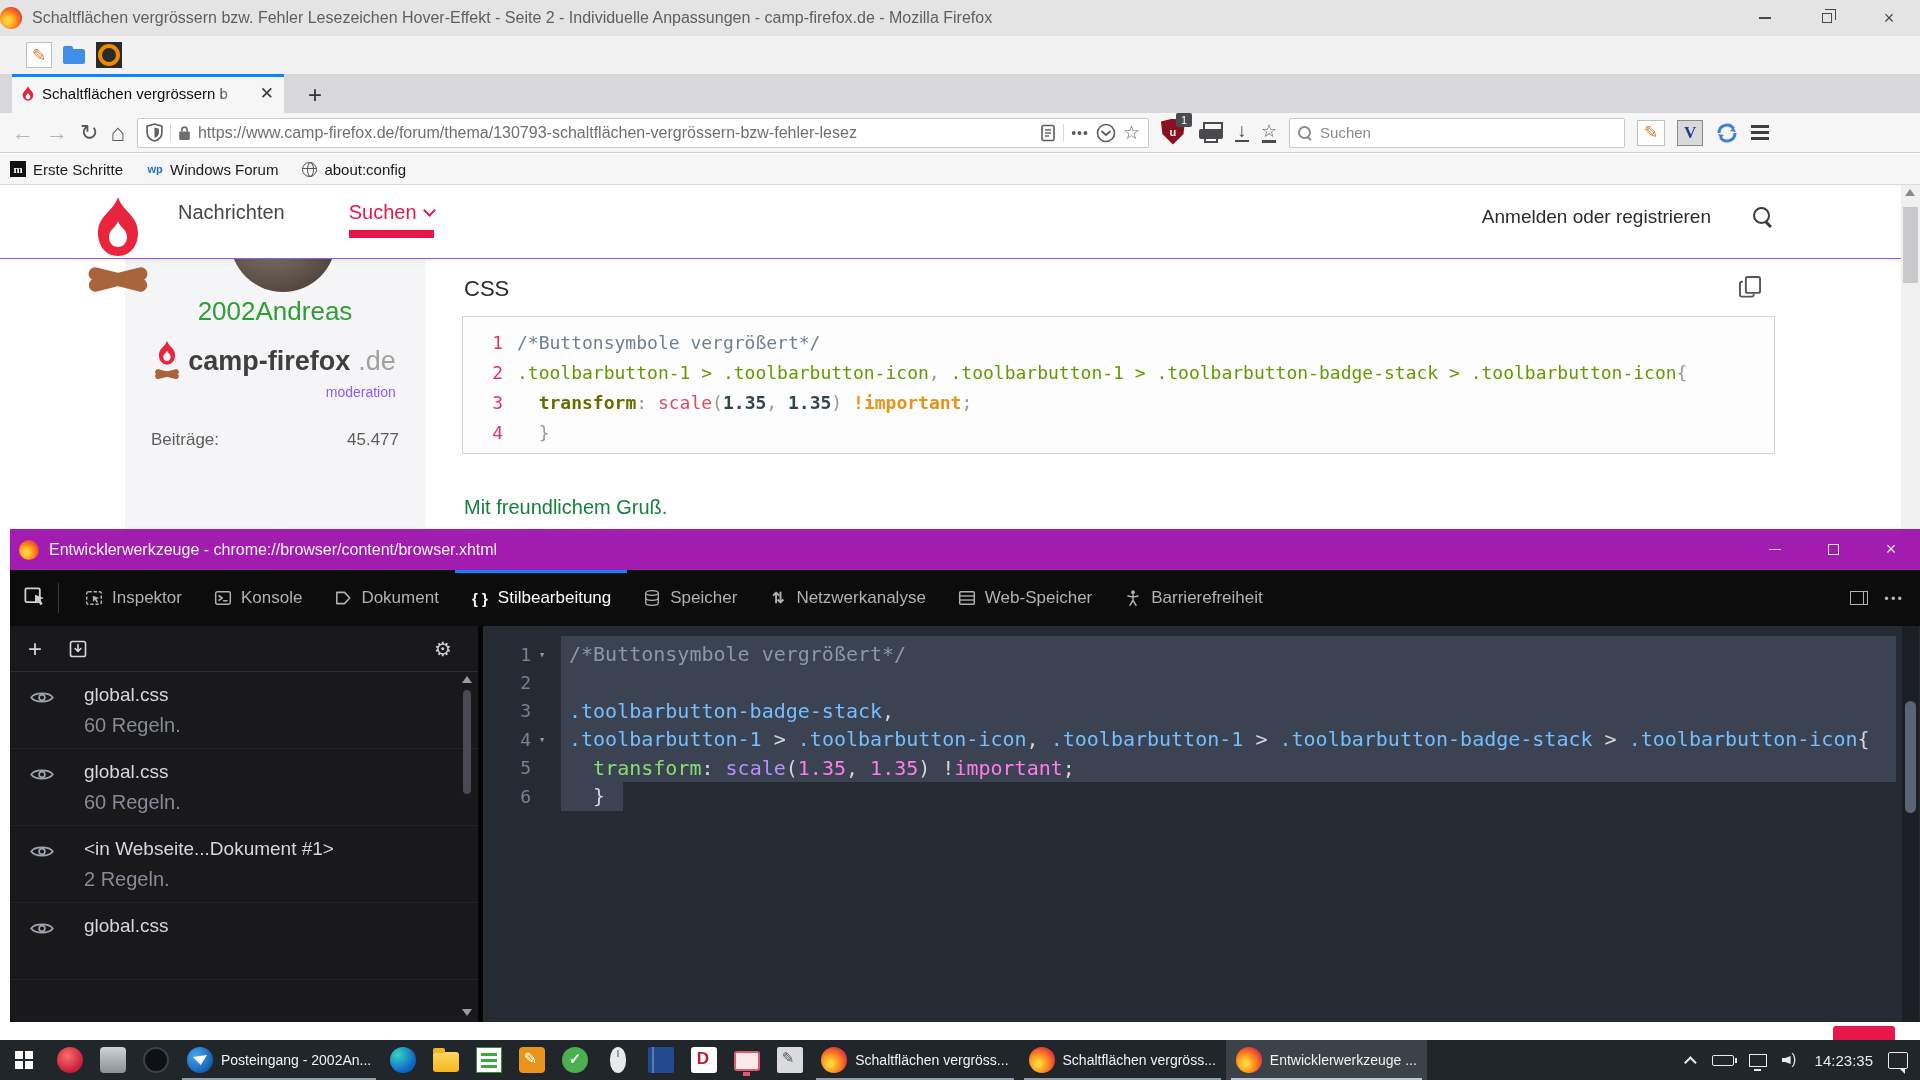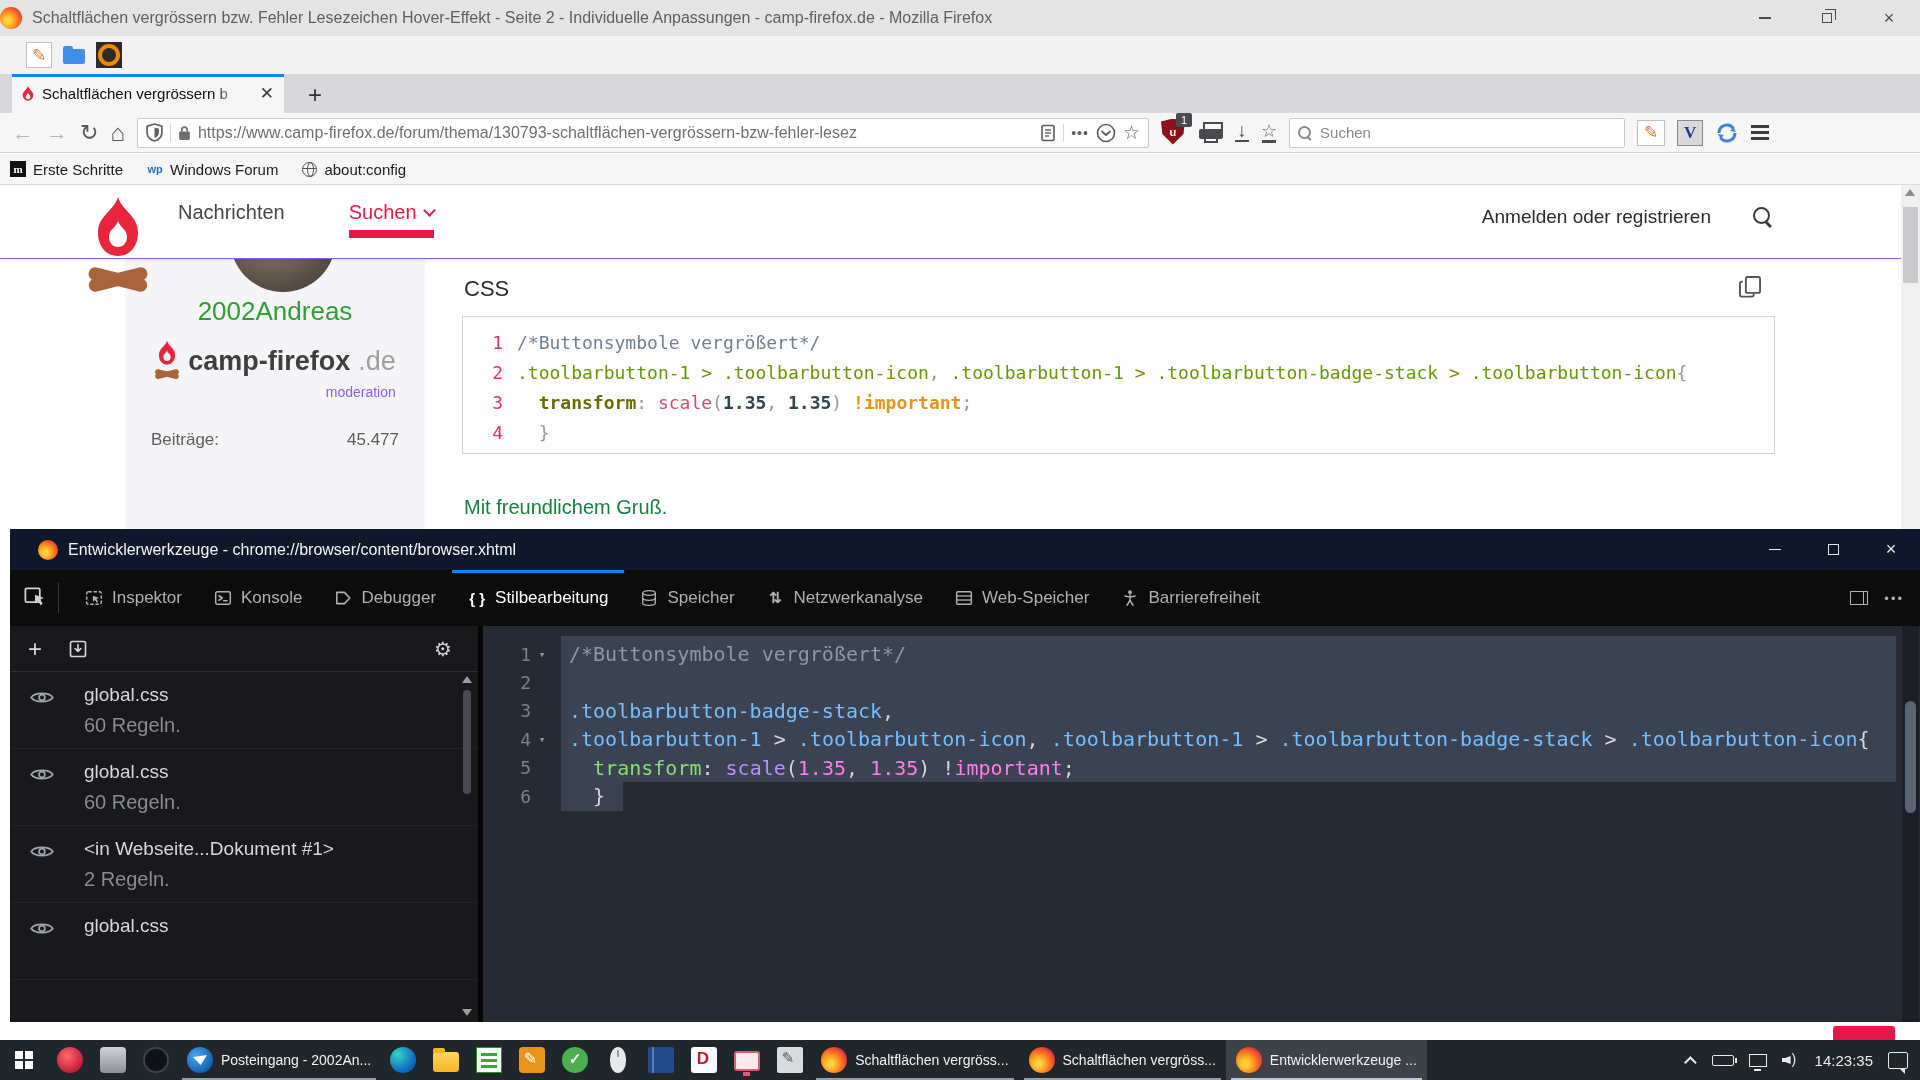--- a/index.html
+++ b/index.html
@@ -122,21 +122,21 @@
   .forum-code .tk-n { color:#2f4550; font-weight:bold; }
   .forum-code .tk-i { color:#e89417; font-weight:bold; }
   .closing { position:absolute; left:2px; top:238px; font-size:20px; color:#15803d; }
 
   .page-scrollbar { position:absolute; right:0; top:0; width:19px; height:344px; background:#f0f0f1; z-index:10; }
   .ps-up { position:absolute; left:4px; top:4px; width:0; height:0; border-left:5px solid transparent; border-right:5px solid transparent; border-bottom:7px solid #8a8a8d; }
   .ps-thumb { position:absolute; left:2px; top:22px; width:15px; height:76px; background:#c9c9cc; }
 
   
   .devtools { position:absolute; left:10px; top:529px; width:1910px; height:493px; background:#262b33; z-index:20; }
-  .dt-titlebar { height:41px; background:#0f172a; display:flex; align-items:center; padding-left:28px; }
+  .dt-titlebar { height:41px; background:#a21caf; display:flex; align-items:center; padding-left:9px; }
   .dt-title { color:#f5f5f7; font-size:16px; margin-left:10px; }
   .dt-controls { margin-left:auto; display:flex; height:41px; }
   .dt-ctl { width:58px; display:flex; align-items:center; justify-content:center; color:#e6e6e8; }
   .dt-min { width:12px; height:1.5px; background:#e6e6e8; }
   .dt-max { width:11px; height:11px; border:1.5px solid #e6e6e8; }
   .dt-close { font-size:18px; }
 
   .dt-toolbar { position:relative; height:56px; background:#0c0c0d; display:flex; align-items:center; }
   .dt-pick { margin-left:14px; color:#d0d0d2; }
   .dt-sep { width:1px; height:30px; background:#3a3a3f; margin:0 10px 0 12px; }
@@ -475,21 +475,21 @@
               </svg>
             </span>
             <span>Konsole</span>
           </div>
           <div class="dt-tab">
             <span class="dt-ticon">
               <svg width="18" height="18" viewBox="0 0 16 16">
                 <path d="M2.5 3h6.8L14 8l-4.7 5H2.5z" fill="none" stroke="currentColor" stroke-width="1.4" stroke-linejoin="round"></path>
               </svg>
             </span>
-            <span>Debugger</span>
+            <span>Dokument</span>
           </div>
           <div class="dt-tab active">
             <span class="dt-ticon txt">{ }</span>
             <span>Stilbearbeitung</span>
             <div class="dt-activeline"></div>
           </div>
           <div class="dt-tab">
             <span class="dt-ticon">
               <svg width="18" height="18" viewBox="0 0 16 16">
                 <ellipse cx="8" cy="3.6" rx="5.6" ry="2.1" fill="none" stroke="currentColor" stroke-width="1.2"></ellipse>

